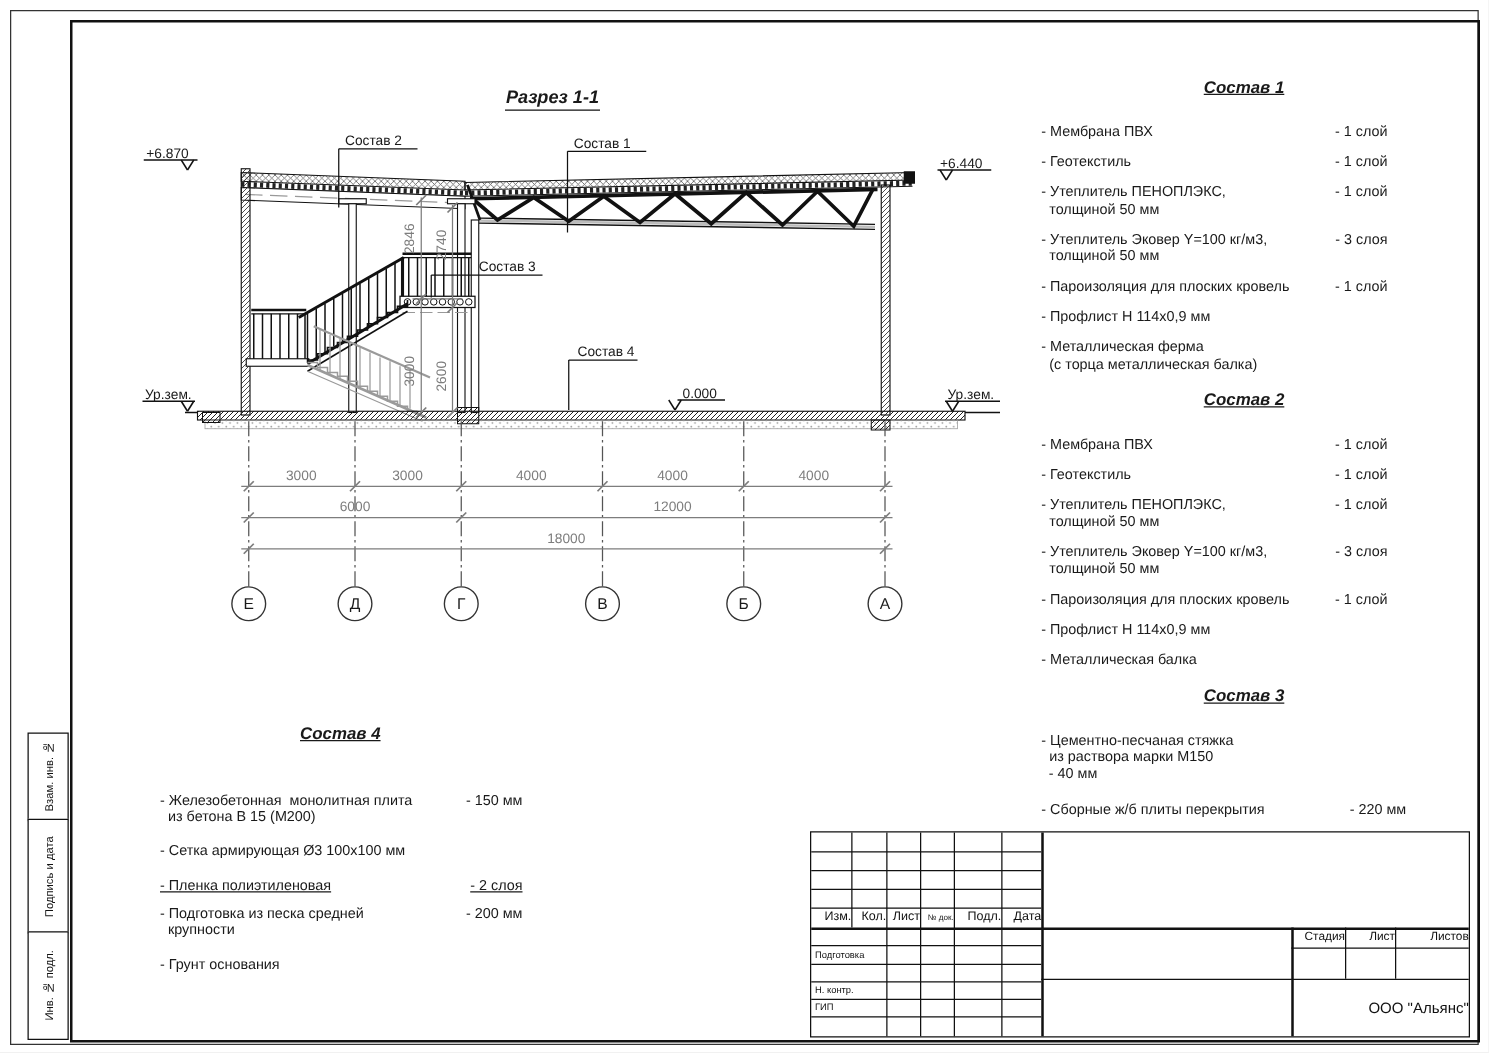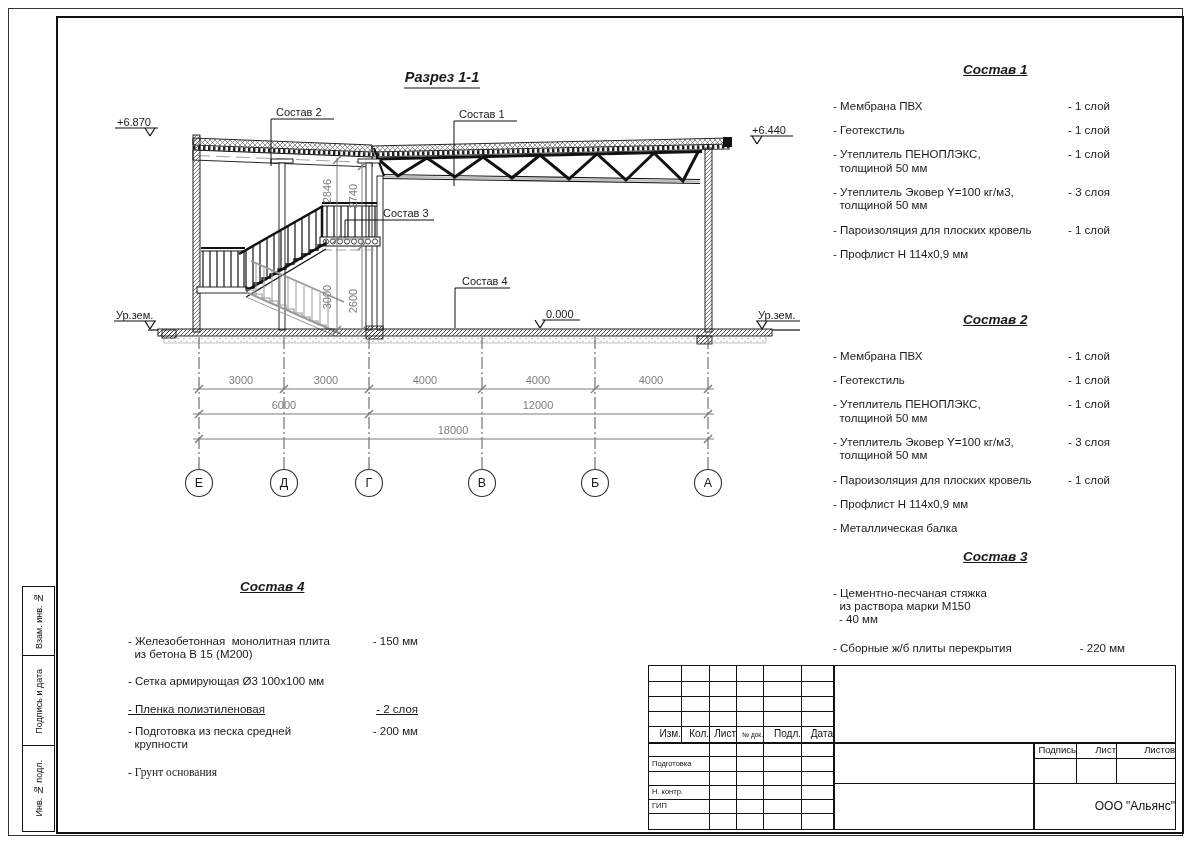--- a/index.html
+++ b/index.html
@@ -325,20 +325,25 @@
         <div class="vl">- 3 слоя</div>
       </div>
       <div class="mat-row" style="margin-bottom: 11px;">
         <div class="nm">- Пароизоляция для плоских кровель</div>
         <div class="vl">- 1 слой</div>
       </div>
       <div class="mat-row" style="margin-bottom: 11px;">
         <div class="nm">- Профлист Н 114х0,9 мм</div>
         <div class="vl"></div>
       </div>
+      <div class="mat-row" style="margin-bottom: 11px;">
+        <div class="nm">- Металлическая ферма
+  (с торца металлическая балка)</div>
+        <div class="vl"></div>
+      </div>
     </div>
   <div class="mat-list" id="list-s2" style="left:833px;top:312px;width:277px;">
     <div class="title" style="margin-left:130px;margin-bottom:22px;">Состав 2</div>
   <div class="mat-row" style="margin-bottom: 11px;">
         <div class="nm">- Мембрана ПВХ</div>
         <div class="vl">- 1 слой</div>
       </div>
       <div class="mat-row" style="margin-bottom: 11px;">
         <div class="nm">- Геотекстиль</div>
         <div class="vl">- 1 слой</div>
@@ -391,21 +396,21 @@
       </div>
       <div class="mat-row" style="margin-bottom: 9px; text-decoration: underline;">
         <div class="nm">- Пленка полиэтиленовая</div>
         <div class="vl">-  2 слоя</div>
       </div>
       <div class="mat-row" style="margin-bottom: 14px;">
         <div class="nm">- Подготовка из песка средней
   крупности</div>
         <div class="vl">- 200 мм</div>
       </div>
-      <div class="mat-row" style="margin-bottom: 14px; font-family: Liberation Serif, serif;">
+      <div class="mat-row" style="margin-bottom: 14px;">
         <div class="nm">- Грунт основания</div>
         <div class="vl"></div>
       </div>
     </div>
 
   <div class="abs" style="left:648px;top:665px;width:526px;height:163px;border:1.5px solid #111;background:#fff;">
 
     <i class="ln" style="left:32px;top:0;width:1px;height:76px;"></i>
     <i class="ln" style="left:60px;top:0;width:1px;height:163px;"></i>
     <i class="ln" style="left:87px;top:0;width:1px;height:163px;"></i>
@@ -435,20 +440,20 @@
     <div class="tb-label" style="left:32px;top:62px;width:28px;">Кол.</div>
     <div class="tb-label" style="left:60px;top:62px;width:27px;">Лист</div>
     <div class="tb-label" style="left:87px;top:65px;width:27px;font-size:6.5px;">№ док.</div>
     <div class="tb-label" style="left:114px;top:62px;width:38px;">Подл.</div>
     <div class="tb-label" style="left:152px;top:62px;width:32px;">Дата</div>
 
     <div class="tb-small" style="left:3px;top:93px;">Подготовка</div>
     <div class="tb-small" style="left:3px;top:121px;">Н. контр.</div>
     <div class="tb-small" style="left:3px;top:135px;">ГИП</div>
 
-    <div class="tb-label" style="left:384px;top:78px;width:43px;font-size:9.5px;">Подпись</div>
+    <div class="tb-label" style="left:384px;top:78px;width:43px;font-size:9.5px;">Стадия</div>
     <div class="tb-label" style="left:427px;top:78px;width:40px;font-size:9.5px;">Лист</div>
     <div class="tb-label" style="left:467px;top:78px;width:59px;font-size:9.5px;">Листов</div>
 
     <div class="tb-label" style="left:384px;top:133px;width:142px;font-size:12px;">ООО "Альянс"</div>
   </div>
 
 </div>
 
 </body></html>

